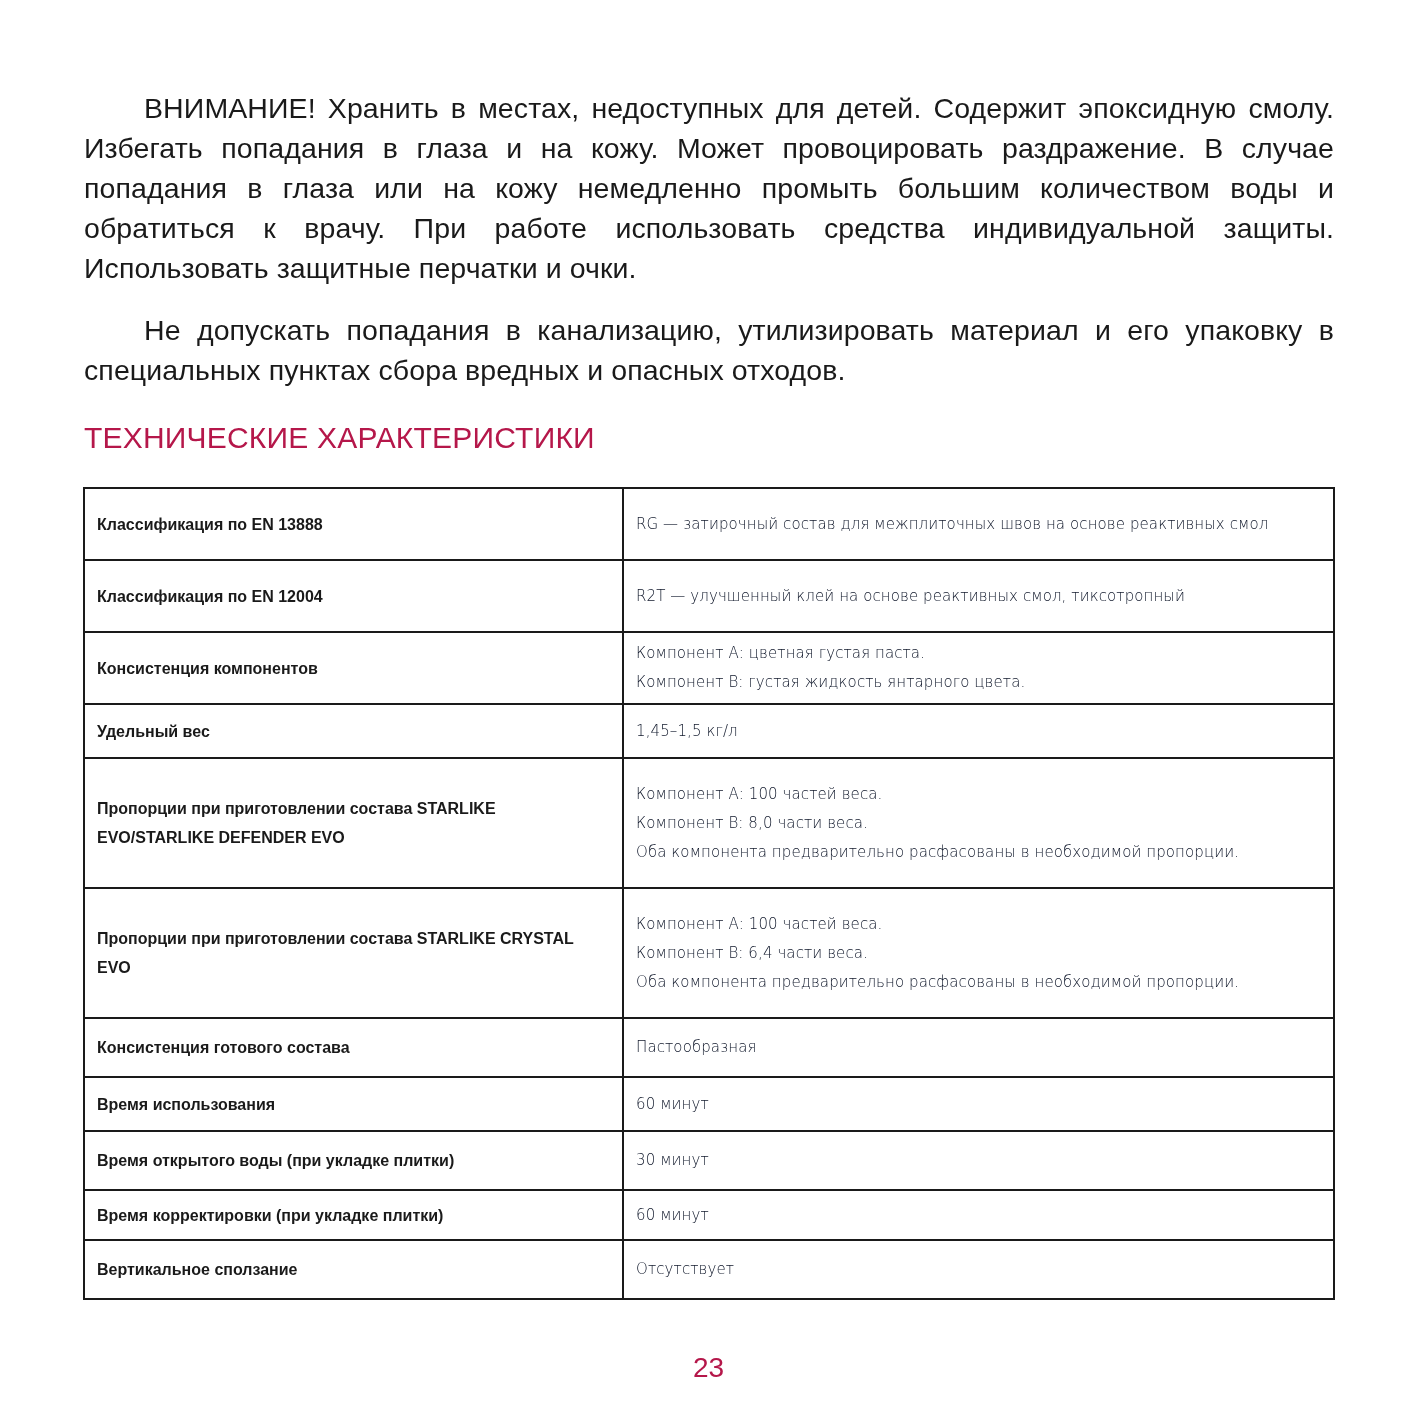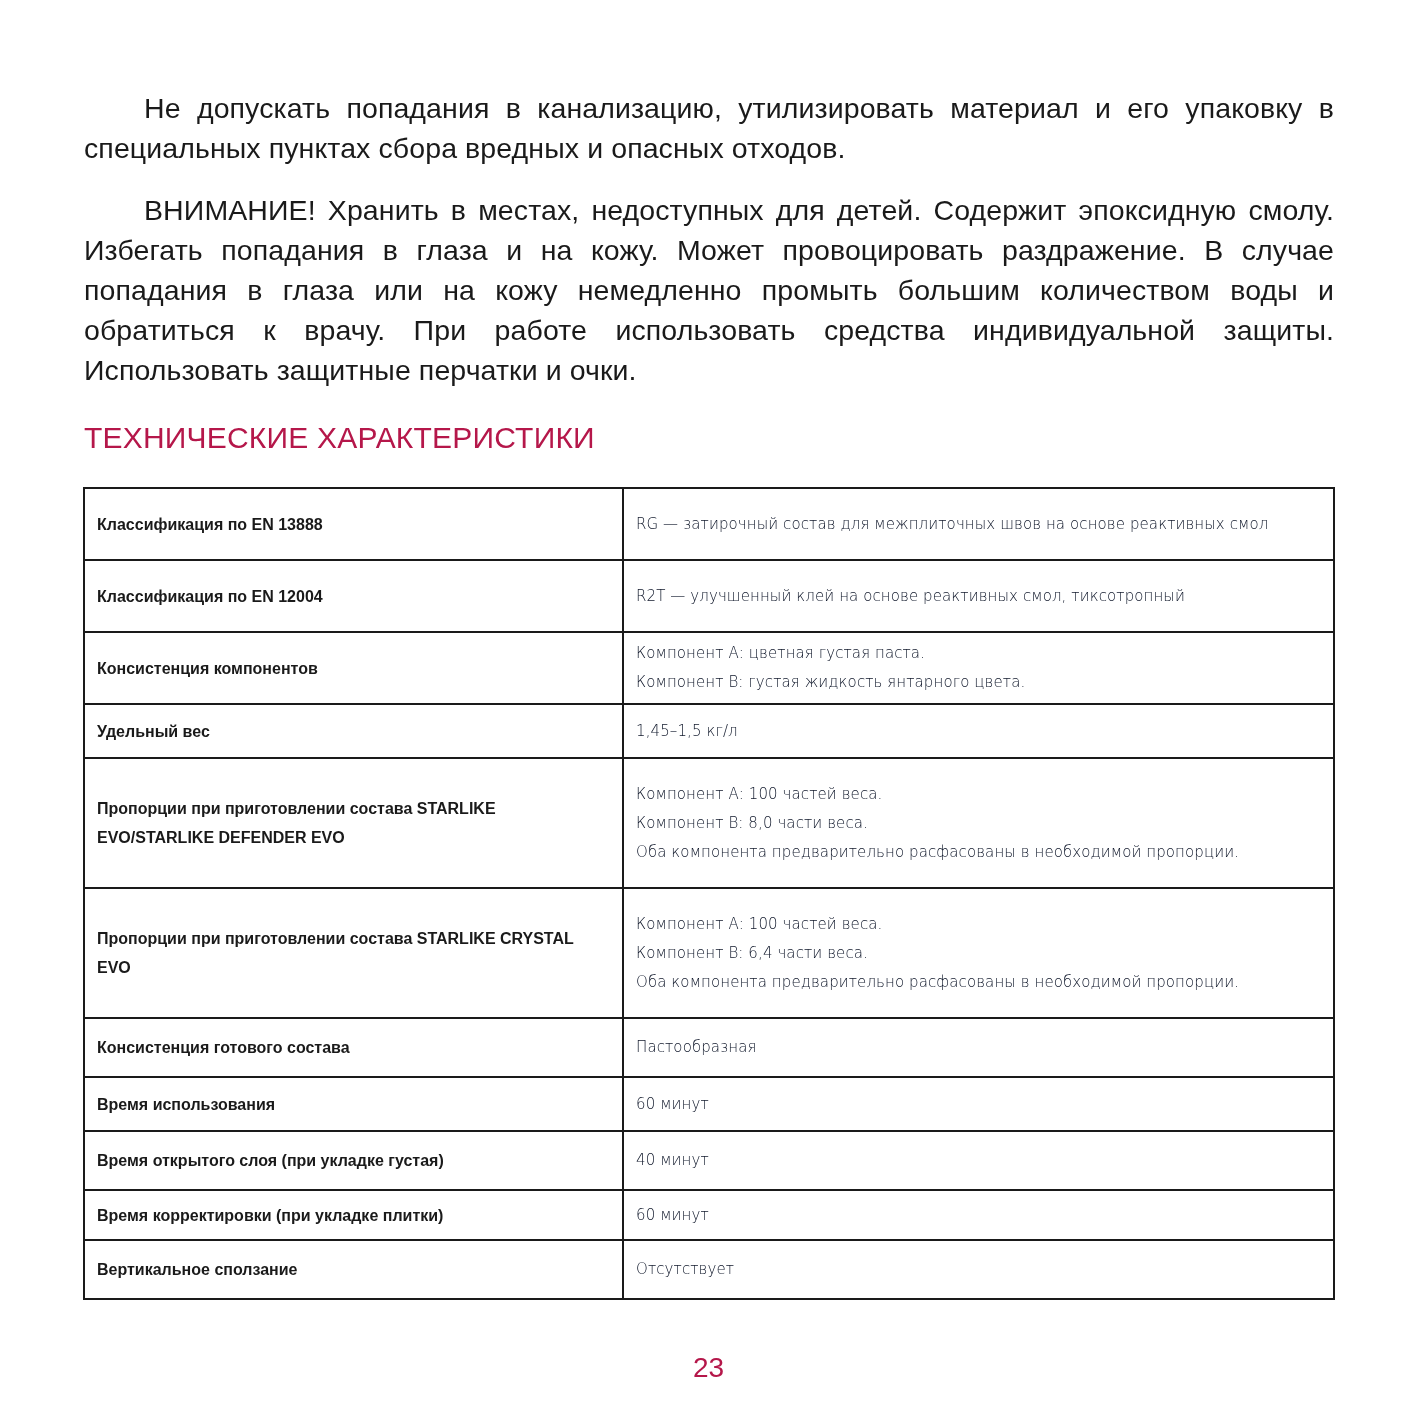--- a/index.html
+++ b/index.html
@@ -19,22 +19,22 @@
     table.specs td.v { color: #0f172a; font-weight: 300; font-family: "DejaVu Sans", sans-serif;
                        font-size: 15px; letter-spacing: 0.1px; margin-top: 24px; }
     .v .line { display: block; }
     .page-number { position: absolute; left: 0; right: 0; top: 1352px; text-align: center;
                    color: #b5174a; font-size: 28px; font-weight: 300; }
   </style>
 </head>
 <body>
 
 <div class="page">
+  <p class="para">ВНИМАНИЕ! Хранить в местах, недоступных для детей. Содержит эпоксидную смолу. Избегать попадания в глаза и на кожу. Может провоцировать раздражение. В случае попадания в глаза или на кожу немедленно промыть большим количеством воды и обратиться к врачу. При работе использовать средства индивидуальной защиты. Использовать защитные перчатки и очки.</p>
   <p class="para">Не допускать попадания в канализацию, утилизировать материал и его упаковку в специальных пунктах сбора вредных и опасных отходов.</p>
-  <p class="para">ВНИМАНИЕ! Хранить в местах, недоступных для детей. Содержит эпоксидную смолу. Избегать попадания в глаза и на кожу. Может провоцировать раздражение. В случае попадания в глаза или на кожу немедленно промыть большим количеством воды и обратиться к врачу. При работе использовать средства индивидуальной защиты. Использовать защитные перчатки и очки.</p>
   <h2 class="section-title">ТЕХНИЧЕСКИЕ ХАРАКТЕРИСТИКИ</h2>
 </div>
 
 <table class="specs">
   <tbody id="specs-body">
       <tr style="height: 72px;">
         <td class="k">Классификация по EN 13888</td>
         <td class="v">
           <span class="line">RG — затирочный состав для межплиточных швов на основе реактивных смол</span>
         </td>
@@ -80,23 +80,23 @@
           <span class="line">Пастообразная</span>
         </td>
       </tr>
       <tr style="height: 54px;">
         <td class="k">Время использования</td>
         <td class="v">
           <span class="line">60 минут</span>
         </td>
       </tr>
       <tr style="height: 59px;">
-        <td class="k">Время открытого слоя (при укладке густая)</td>
+        <td class="k">Время открытого воды (при укладке плитки)</td>
         <td class="v">
-          <span class="line">40 минут</span>
+          <span class="line">30 минут</span>
         </td>
       </tr>
       <tr style="height: 50px;">
         <td class="k">Время корректировки (при укладке плитки)</td>
         <td class="v">
           <span class="line">60 минут</span>
         </td>
       </tr>
       <tr style="height: 59px;">
         <td class="k">Вертикальное сползание</td>

